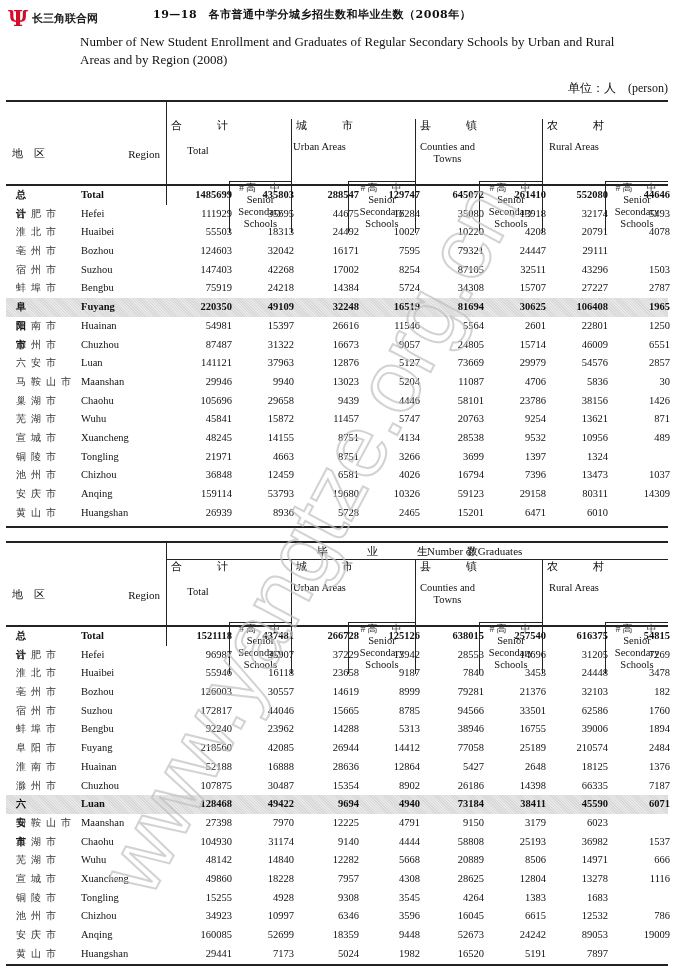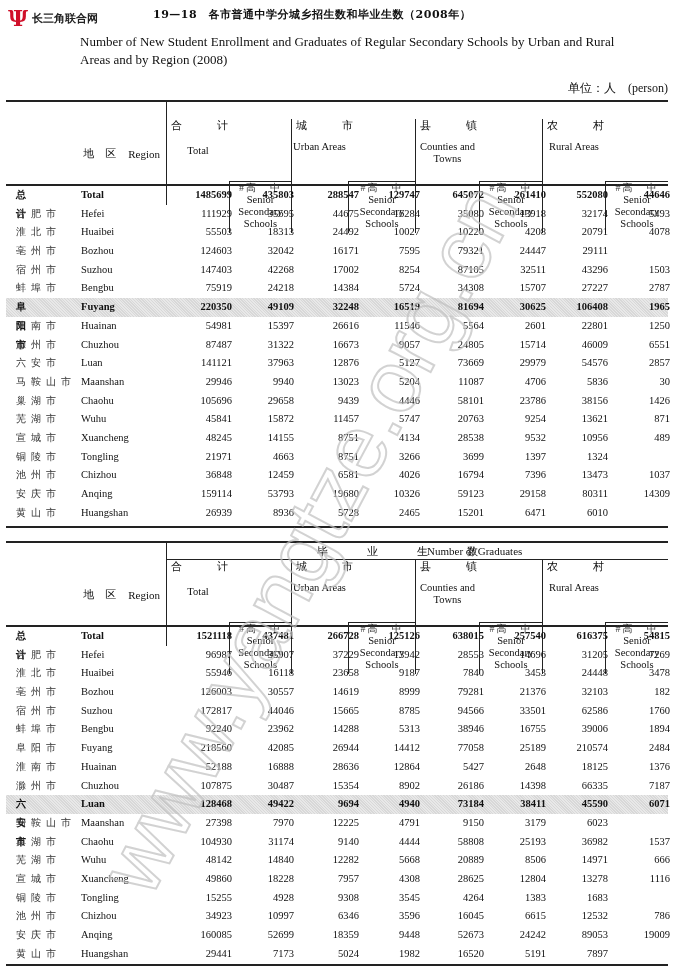--- a/index.html
+++ b/index.html
@@ -12,21 +12,21 @@
   .logo-text { font-family: "DejaVu Sans", sans-serif; font-size: 11px; font-weight: bold; color: #222; margin-left: 4px; }
   .title-cn { position: absolute; left: 153px; top: 7px; font-size: 11px; font-weight: bold; letter-spacing: 0.5px; font-family: "DejaVu Serif", serif; text-align: center; }
   .title-en { position: absolute; left: 80px; top: 33px; font-size: 13px; line-height: 18px; width: 560px; }
   .unit { position: absolute; right: 12px; top: 80px; font-size: 12px; }
   .hdr-wrap { position: absolute; left: 6px; width: 662px; }
   .hdr {
     position: relative; height: 82px; border-top: 2px solid #222; border-bottom: 2px solid #222;
   }
   .hdr .region-cell {
     position: absolute; left: 0; top: 0; width: 160px; height: 103px; border-right: 1px solid #222;
-    display: flex; align-items: center; justify-content: flex-end; font-size: 11px;
+    display: flex; align-items: center; justify-content: space-between; font-size: 11px;
   }
   .hdr .region-cell span { margin: 0 6px; }
   .hdr .group-title {
     position: absolute; left: 161px; right: 0; top: 0; height: 16px; border-bottom: 1px solid #222;
     font-size: 11px; line-height: 16px;
   }
   .group-title .cn { position: absolute; letter-spacing: 14px; }
   .group-title .en { position: absolute; }
   .sub {
     position: absolute; top: 17px; height: 65px; border-right: 1px solid #222; box-sizing: border-box;

